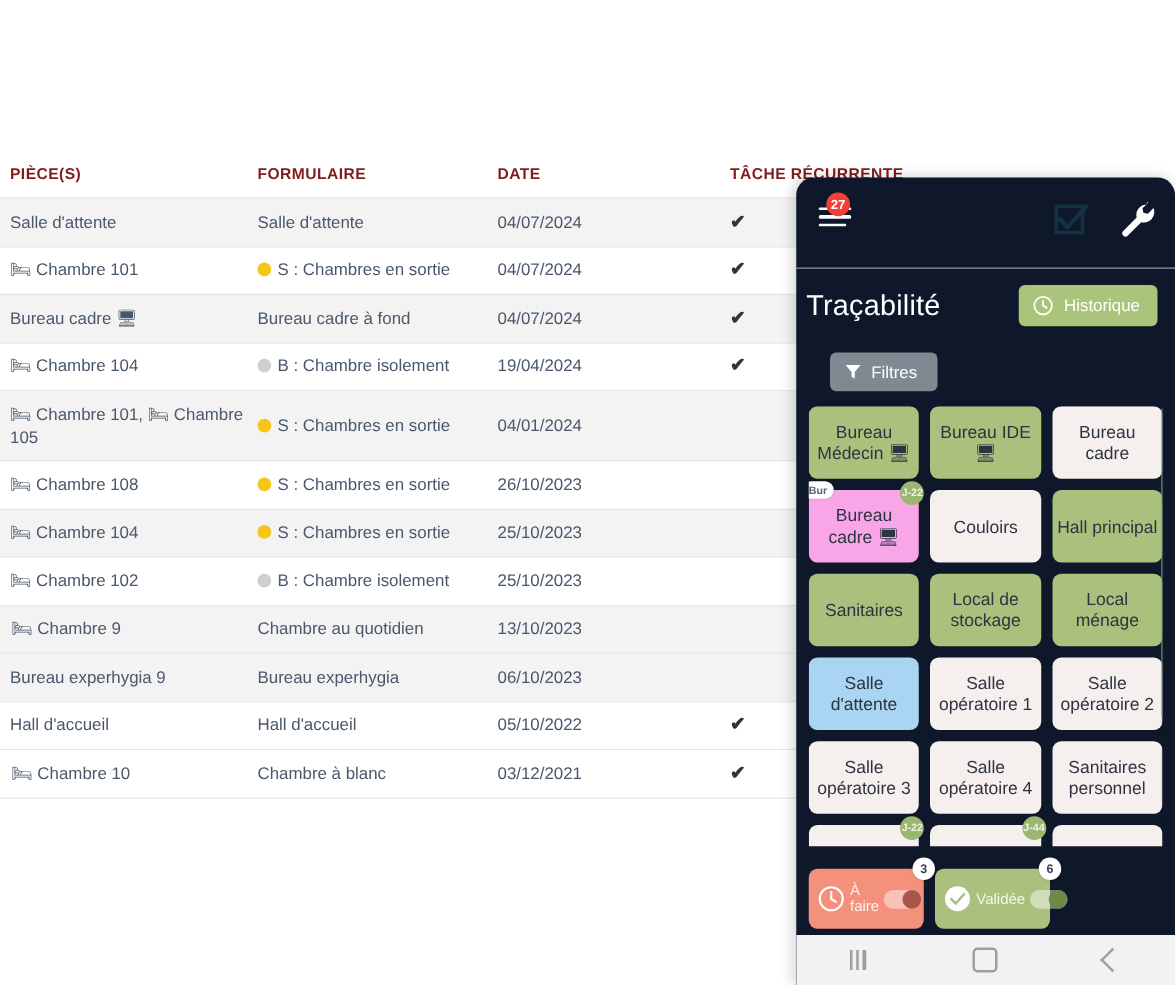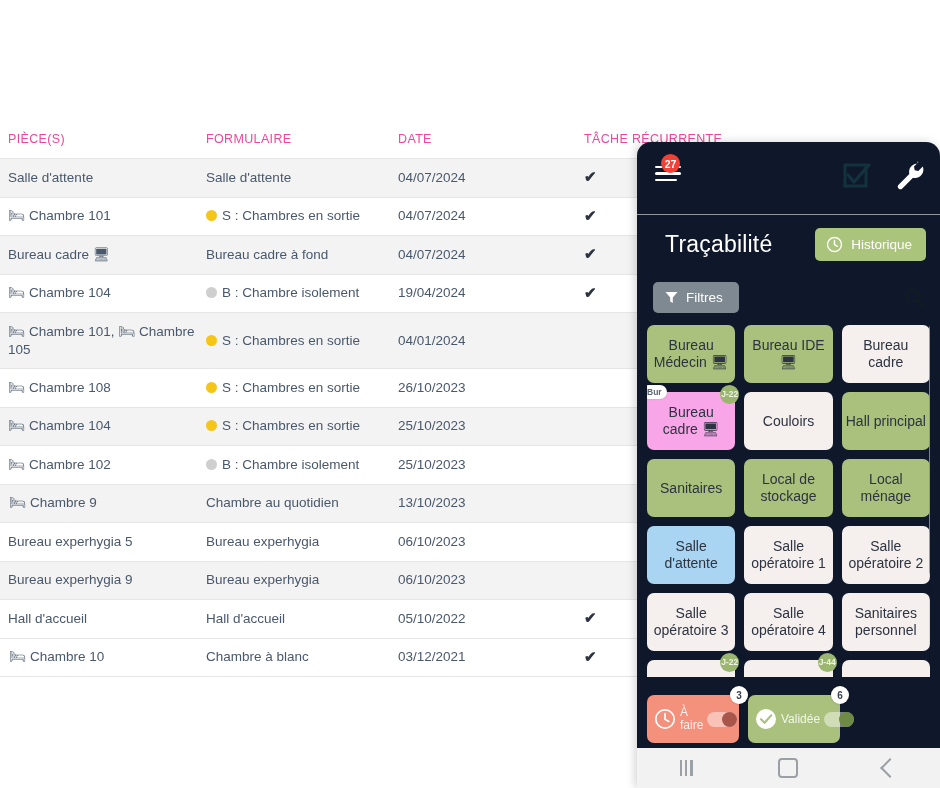--- a/index.html
+++ b/index.html
@@ -17,22 +17,22 @@
     background: #ffffff;
   }
   .tbl { width: 100%; border-collapse: collapse; table-layout: fixed; }
   .tbl col.c-piece { width: 204px; }
   .tbl col.c-form  { width: 192px; }
   .tbl col.c-date  { width: 188px; }
   .tbl col.c-rec   { width: 76px; }
   .tbl thead th {
     text-align: left;
     font-size: 12.5px;
-    font-weight: normal;
-    color: #ec4899;
+    font-weight: bold;
+    color: #7f1d1d;
     letter-spacing: .35px;
     padding: 0 0 12px 0;
     vertical-align: bottom;
     height: 146px;
     background: #fff;
   }
   .tbl thead th.h-piece { padding-left: 8px; }
   .tbl thead th.h-form  { padding-left: 2px; }
   .tbl thead th.h-date  { padding-left: 2px; }
   .tbl thead th.h-rec   { padding-left: 0px; white-space: nowrap; }
@@ -91,38 +91,38 @@
     background: #f04134; color: #fff; font-size: 10.5px; font-weight: bold;
     display: flex; align-items: center; justify-content: center; padding: 0 3px;
     box-sizing: border-box;
   }
   .top-right-icons { position:absolute; right: 14px; top: 18px; display:flex; gap: 22px; align-items:center; }
   .chk-box-icon { width: 30px; height: 30px; }
   .wrench-icon  { width: 32px; height: 32px; }
 
   .ph-title-row {
     height: 58px; display: flex; align-items: center; justify-content: space-between;
-    padding: 0 14px 0 28px;
+    padding: 0 14px 0 8px;
   }
   .ph-title { color: #fff; font-size: 23px; letter-spacing: .2px; }
   .btn-historique {
     background: #abc47c; color: #fff; font-size: 13.5px;
     border-radius: 5px; padding: 8px 14px 8px 11px;
     display: flex; align-items: center; gap: 8px;
   }
   .clock-icon { width: 17px; height: 17px; }
 
   .ph-filter-row {
     height: 48px; display: flex; align-items: center; justify-content: space-between;
     padding: 0 16px 0 16px;
   }
   .btn-filtres {
     background: #7e8992; color: #fff; font-size: 13.5px;
     border-radius: 5px; padding: 8px 16px 8px 12px;
-    display: flex; align-items: center; gap: 8px;
+    display: flex; align-items: center; gap: 8px; margin-left: 11px;
   }
   .funnel-icon { width: 13px; height: 13px; }
   .search-icon { width: 20px; height: 20px; }
 
   .ph-grid-wrap {
     position: relative;
     margin: 4px 10px 0 10px;
     height: 352px;
     overflow: hidden;
   }
@@ -273,26 +273,20 @@
             <td class="form"><span class="dot grey"></span>B : Chambre isolement</td>
             <td class="date">25/10/2023</td>
             <td class="rec"></td>
           </tr>
           <tr class="odd">
             <td class="piece indent">🛏 Chambre 9</td>
             <td class="form">Chambre au quotidien</td>
             <td class="date">13/10/2023</td>
             <td class="rec"></td>
           </tr>
-          <tr class="even">
-            <td class="piece">Bureau experhygia 5</td>
-            <td class="form">Bureau experhygia</td>
-            <td class="date">06/10/2023</td>
-            <td class="rec"></td>
-          </tr>
           <tr class="odd">
             <td class="piece">Bureau experhygia 9</td>
             <td class="form">Bureau experhygia</td>
             <td class="date">06/10/2023</td>
             <td class="rec"></td>
           </tr>
           <tr class="even">
             <td class="piece">Hall d'accueil</td>
             <td class="form">Hall d'accueil</td>
             <td class="date">05/10/2022</td>

